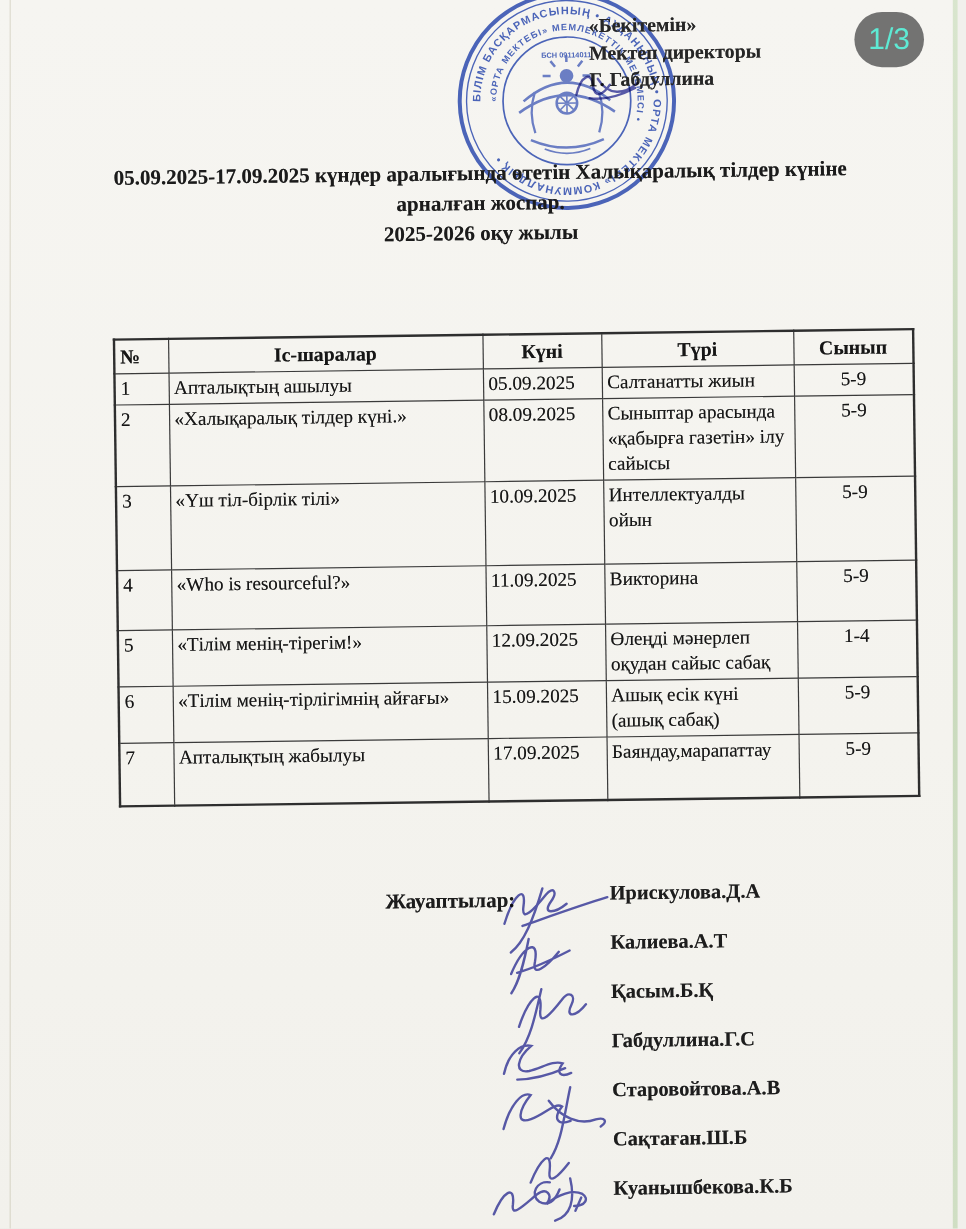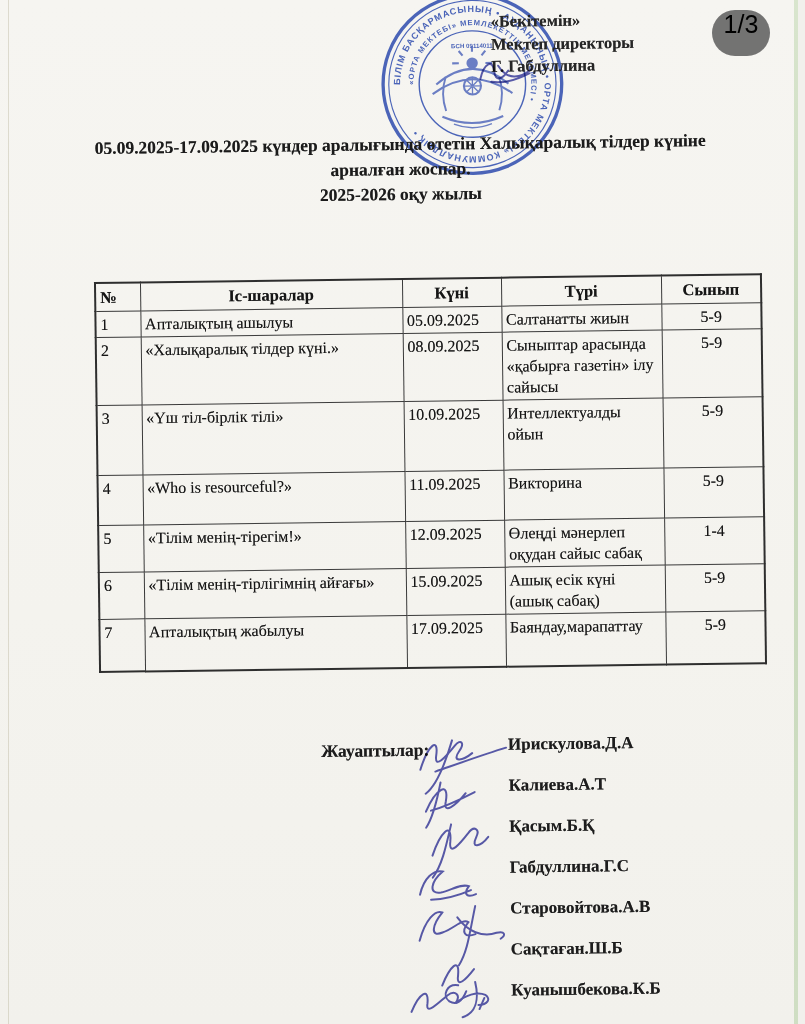--- a/index.html
+++ b/index.html
@@ -44,21 +44,21 @@
   .th-grade{text-align:center;}
   .td-grade{text-align:center;}
   
   .resp-label{position:absolute;left:318px;top:740px;font-size:17.5px;font-weight:700;}
   .names{position:absolute;left:505px;top:736px;width:230px;}
   .names .name{height:41px;font-size:17px;font-weight:700;color:#1d1d1d;}
   .ink{position:absolute;left:0;top:0;width:805px;height:1024px;pointer-events:none;
     mix-blend-mode:multiply;}
   
   .badge{position:absolute;top:10px;right:35px;width:58px;height:46px;border-radius:23px;
-    background:rgba(103,103,103,.92);color:#000000;display:flex;
+    background:rgba(103,103,103,.92);color:#5eead4;display:flex;align-items:center;
     justify-content:center;font-family:"Liberation Sans","DejaVu Sans",sans-serif;
     font-size:25px;}
 </style>
 </head>
 <body>
 
 <div id="viewer">
 
   <div id="doc">
 

